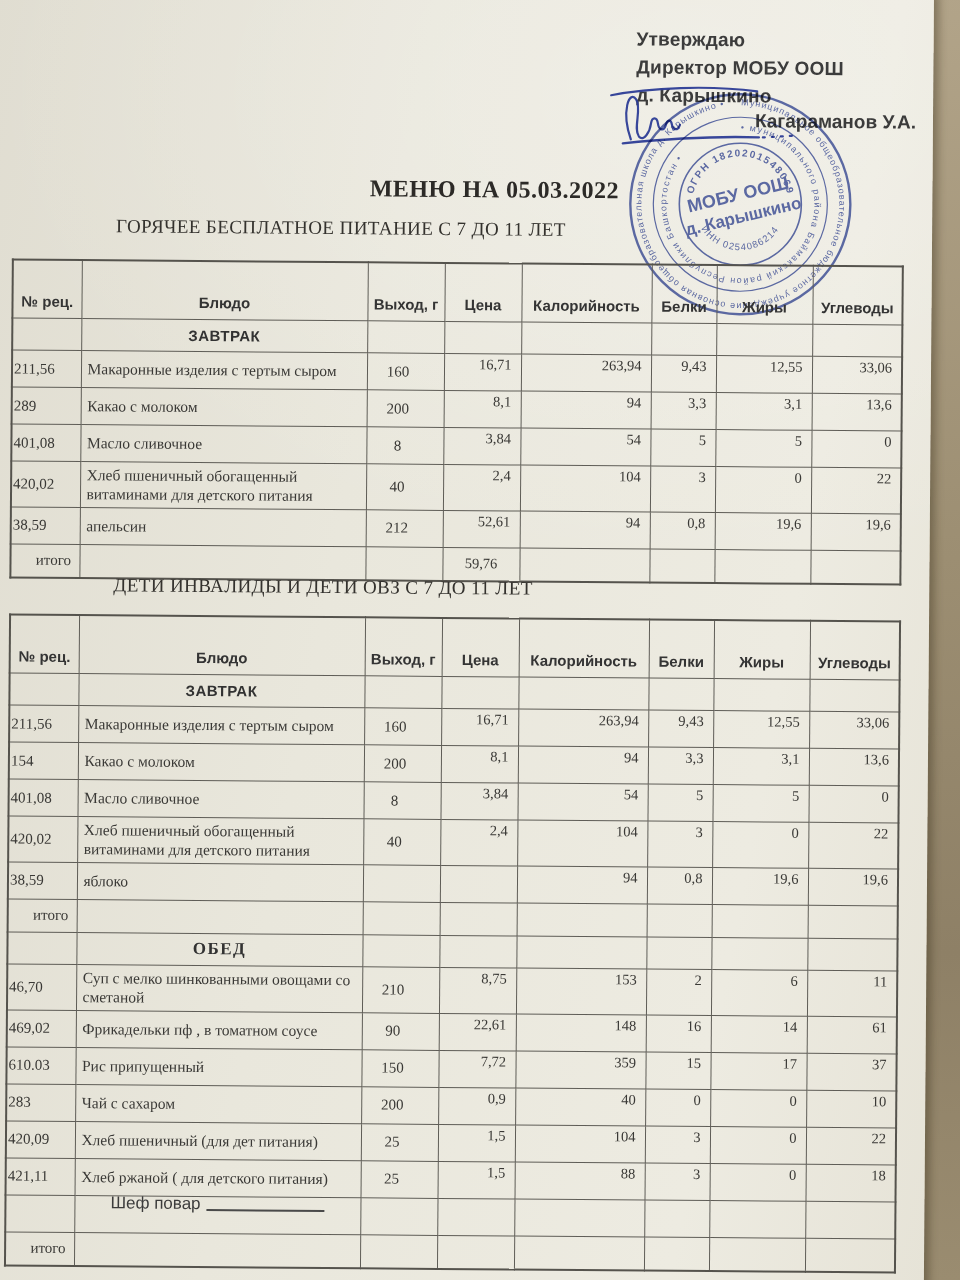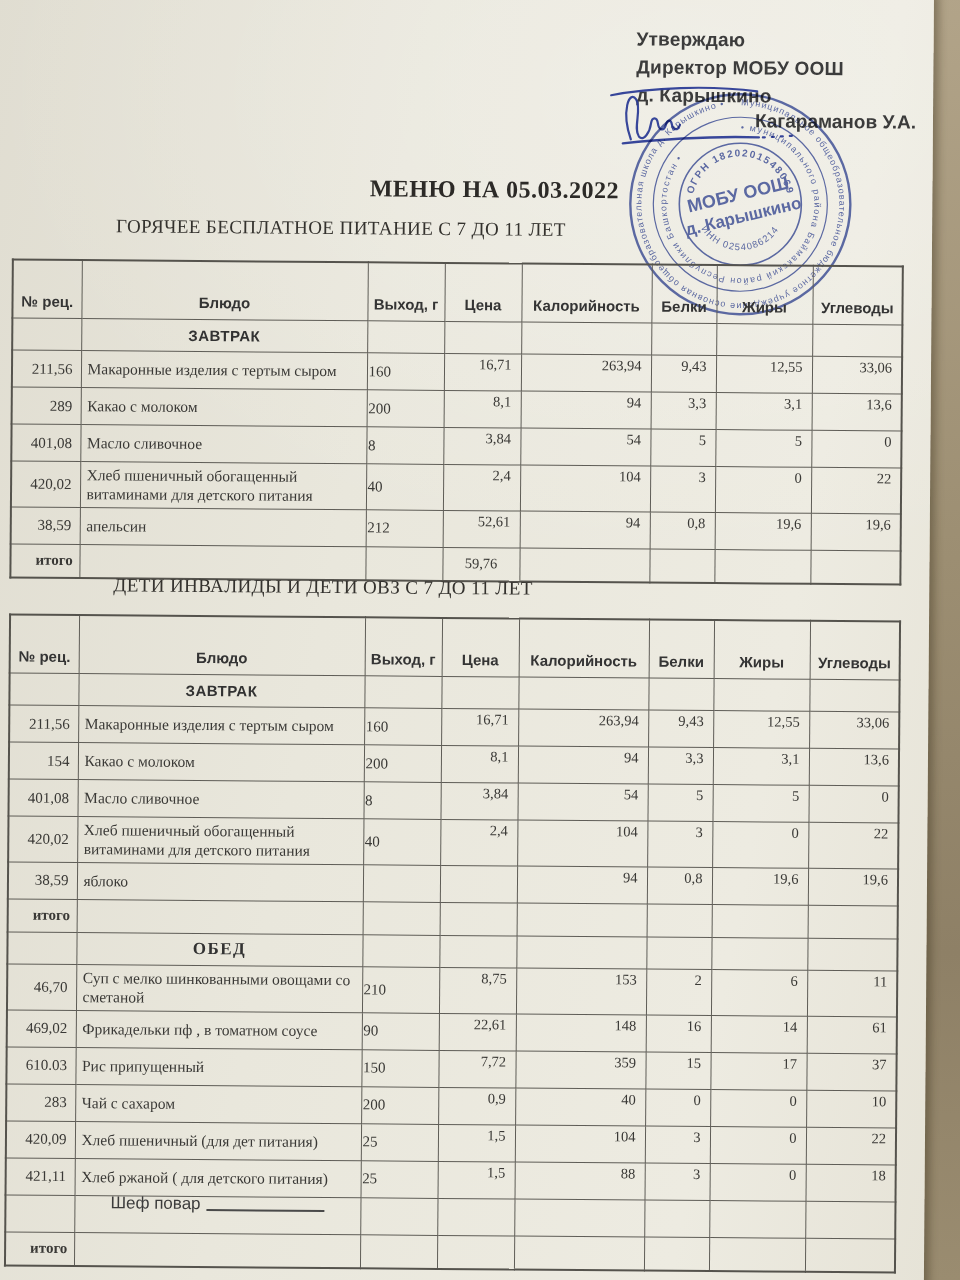--- a/index.html
+++ b/index.html
@@ -32,29 +32,29 @@
   .menu-table{position:absolute;left:20px;border-collapse:collapse;table-layout:fixed;width:892px;
     border:2px solid #55534d;}
   #table-1{top:272px;}
   #table-2{top:627px;}
   .menu-table th,.menu-table td{border:1px solid #5f5d57;overflow:hidden;}
   .menu-table th{font:700 15px/1.2 "Liberation Sans",sans-serif;color:#343434;text-align:center;
     vertical-align:bottom;height:48px;padding:2px 2px 7px 2px;}
   .menu-table td{font:15px "Liberation Serif",serif;color:#3a3936;height:30px;}
   col.c1{width:69px;}col.c2{width:286px;}col.c3{width:77px;}col.c4{width:77px;}
   col.c5{width:130px;}col.c6{width:65px;}col.c7{width:96px;}col.c8{width:90px;}
-  td.c1{text-align:right;padding-right:8px;vertical-align:middle;}
+  td.c1{text-align:left;padding-right:8px;vertical-align:middle;}
   td.c2{text-align:left;padding:3px 6px;font-size:15.5px;line-height:1.25;vertical-align:middle;}
-  td.c3{text-align:left;padding-right:16px;vertical-align:middle;}
+  td.c3{text-align:center;padding-right:16px;vertical-align:middle;}
   td.num{text-align:right;vertical-align:top;padding:2px 9px 0 0;font-size:14.5px;}
   tr.section-row td{height:25px;}
   tr.section-row td.c2{font:700 15px "Liberation Sans",sans-serif;text-align:center;color:#323232;letter-spacing:.5px;}
   tr.serif-sec td.c2{font:700 17px "Liberation Serif",serif;letter-spacing:1.5px;}
   tr.total-row td{height:26px;}
-  tr.total-row td.c1{text-align:right;padding-left:24px;font-weight:bold;}
+  tr.total-row td.c1{text-align:right;padding-left:24px;}
   tr.total-row td.num{vertical-align:middle;text-align:center;padding:0;}
   
   .stamp{position:absolute;left:632px;top:96px;opacity:.82;mix-blend-mode:multiply;}
   .signature{position:absolute;left:616px;top:90px;opacity:.95;}
   
   .footer{position:absolute;left:126px;top:1206px;font-size:17px;color:#3c3c3c;}
   .footer .sig-line{display:inline-block;width:118px;border-bottom:2px solid #4a4a4a;transform:translateY(2px);margin-left:6px;}
 </style>
 </head>
 <body>

